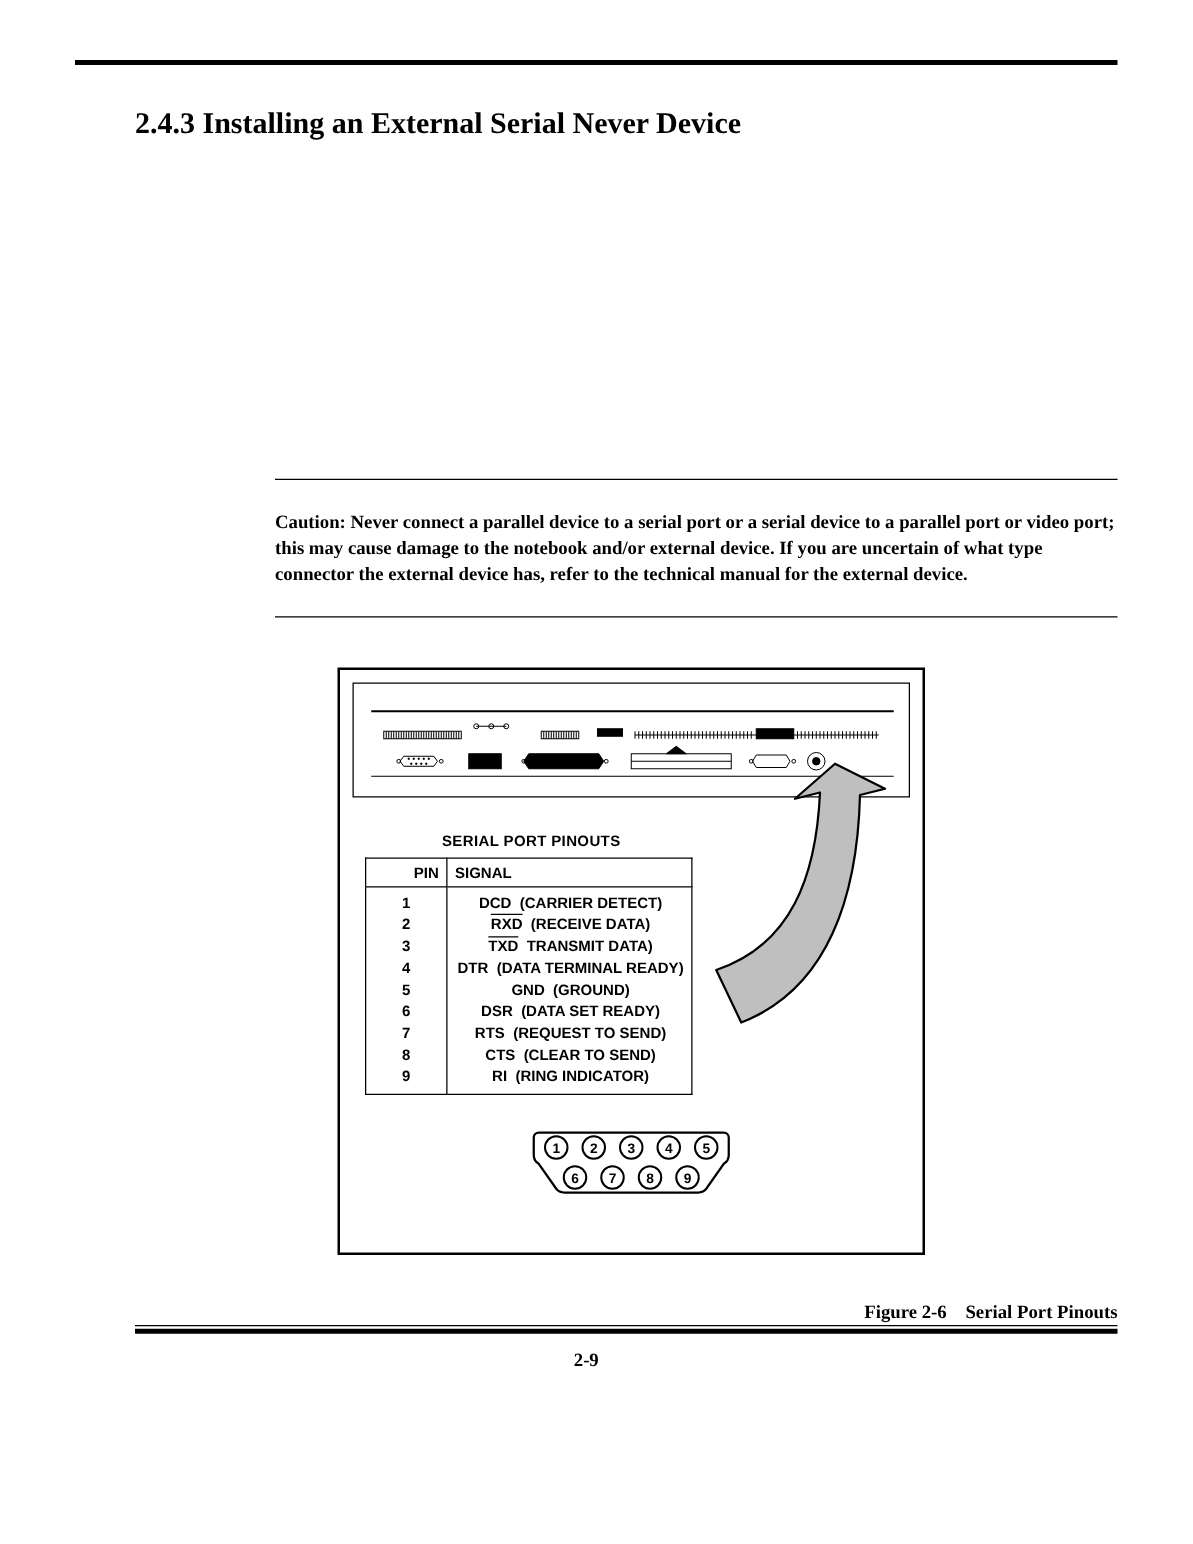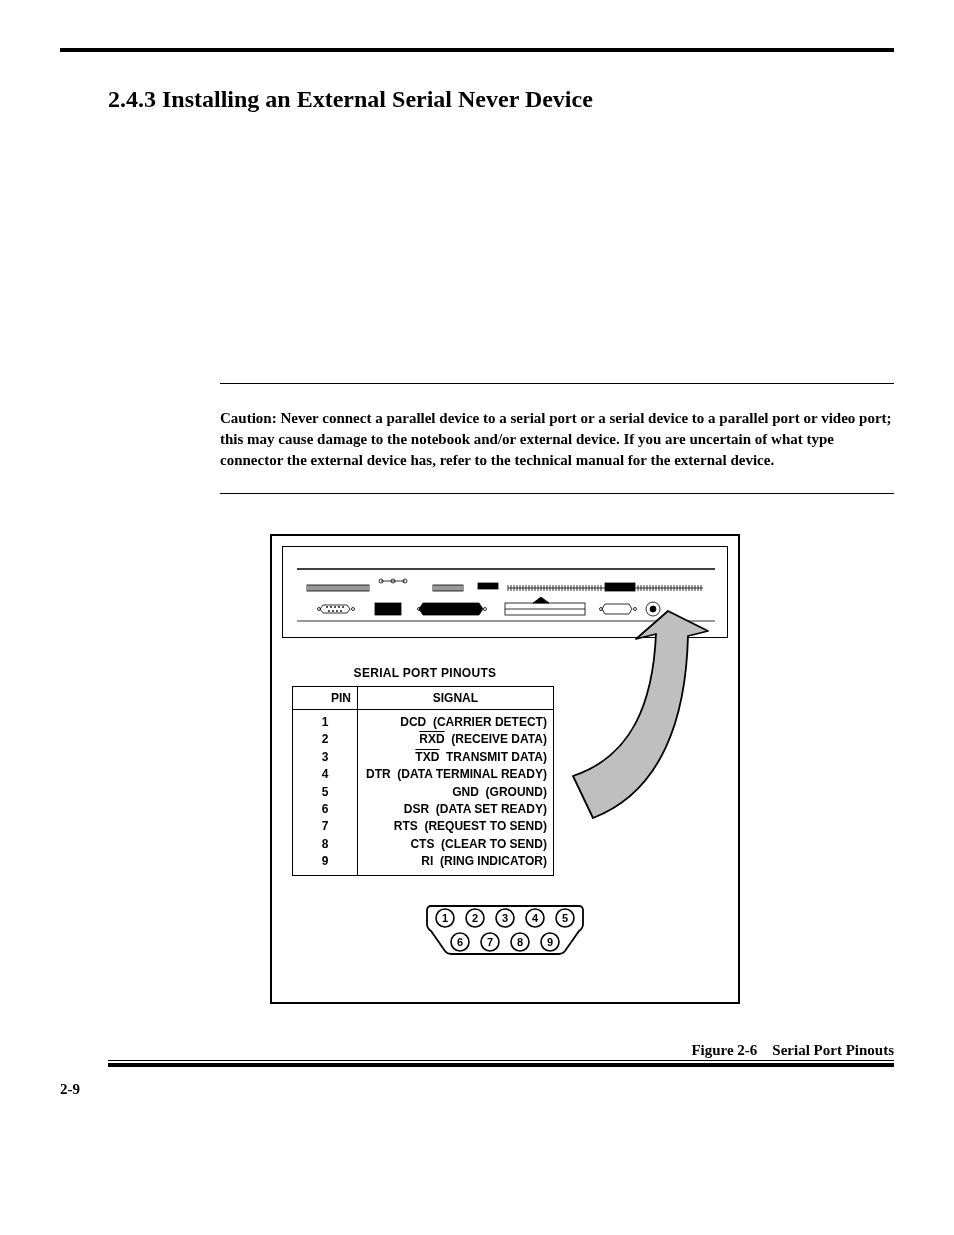--- a/index.html
+++ b/index.html
@@ -73,21 +73,21 @@
     width: 255px;
     margin-left: 10px;
     font-family: Arial, Helvetica, sans-serif;
     font-weight: bold;
     font-size: 12px;
     border-collapse: collapse;
   }
   .pinout-table th, .pinout-table td {
     border: 1.5px solid #000;
     padding: 4px 6px;
-    text-align: right;
+    text-align: center;
     vertical-align: top;
   }
   .pinout-table th.pin { width: 42px; text-align: center; padding-left: 38px; }
   .pinout-table td.pin-col { text-align: center; }
   .pinout-table td.sig-col { padding-left: 8px; }
   .pin-lines { line-height: 1.45; white-space: pre; }
   .sig-lines { line-height: 1.45; white-space: pre; }
   .overline { text-decoration: overline; }
   .connector-diagram {
     margin: 24px auto 0 auto;
@@ -98,21 +98,21 @@
     font-weight: bold;
     font-size: 15px;
     text-align: right;
     margin-top: 38px;
     margin-left: 160px;
   }
   .page-num {
     font-family: "Bookman Old Style", Georgia, serif;
     font-weight: bold;
     font-size: 15px;
-    text-align: left;
+    text-align: center;
     margin-top: 14px;
     margin-right: 16px;
   }
   .double-rule {
     height: 4px;
     background: #000;
     position: relative;
     margin-top:4px;
     margin-left:48px;
   }
@@ -317,21 +317,21 @@
   <svg class="arrow-svg" width="160" height="220" viewBox="0 0 160 220">
     <path d="M 110 5 L 150 25 L 130 30 C 128 110 105 185 35 212 L 15 170 C 75 150 95 95 98 28 L 78 33 Z" fill="#bfbfbf" stroke="#000" stroke-width="1.8" stroke-linejoin="round"></path>
   </svg>
 
   <div class="pinout-title">SERIAL PORT PINOUTS</div>
 
   <table class="pinout-table">
     <tbody>
         <tr>
       <th class="pin">PIN</th>
-      <th style="text-align:center;">SIGNAL</th>
+      <th style="text-align:left;">SIGNAL</th>
     </tr>
     <tr>
       <td class="pin-col">
             <div class="pin-lines" id="pin-lines">1
 2
 3
 4
 5
 6
 7

